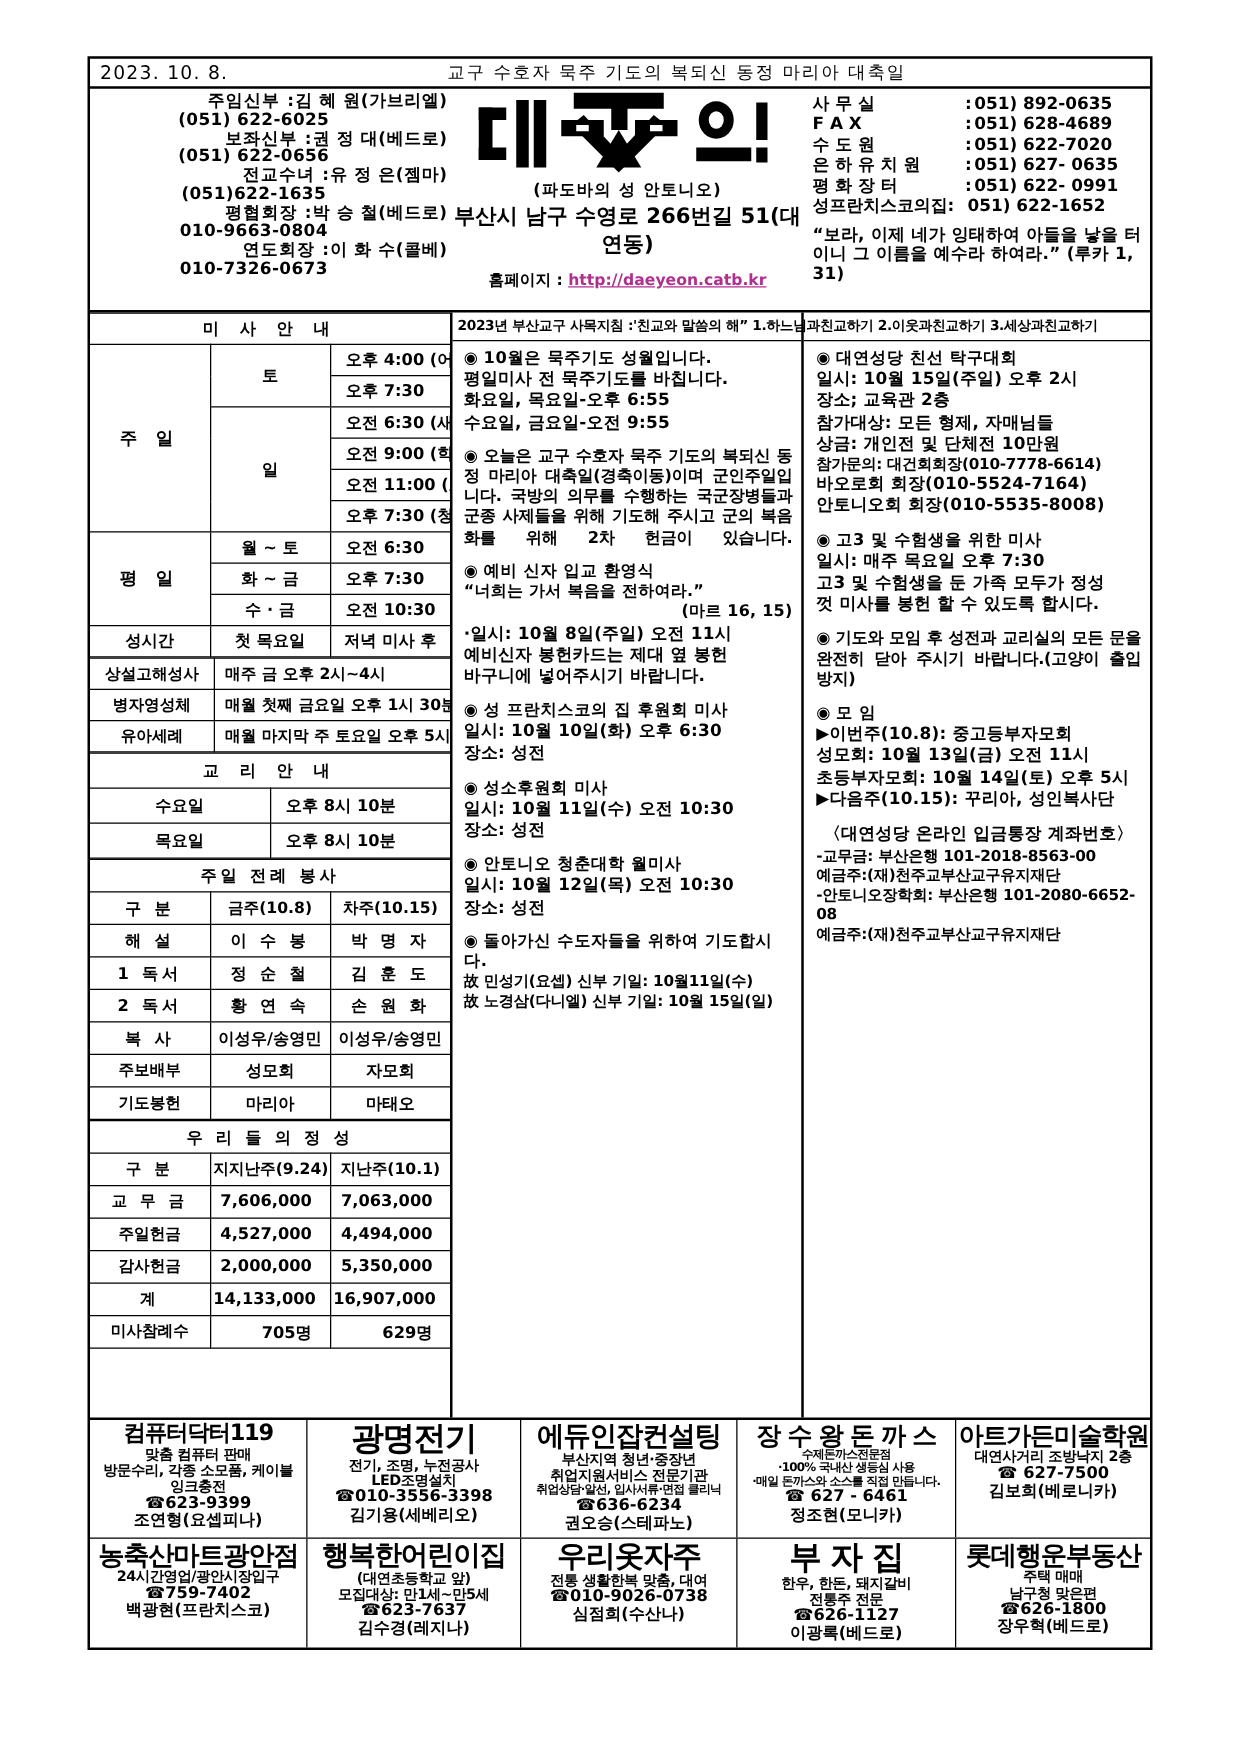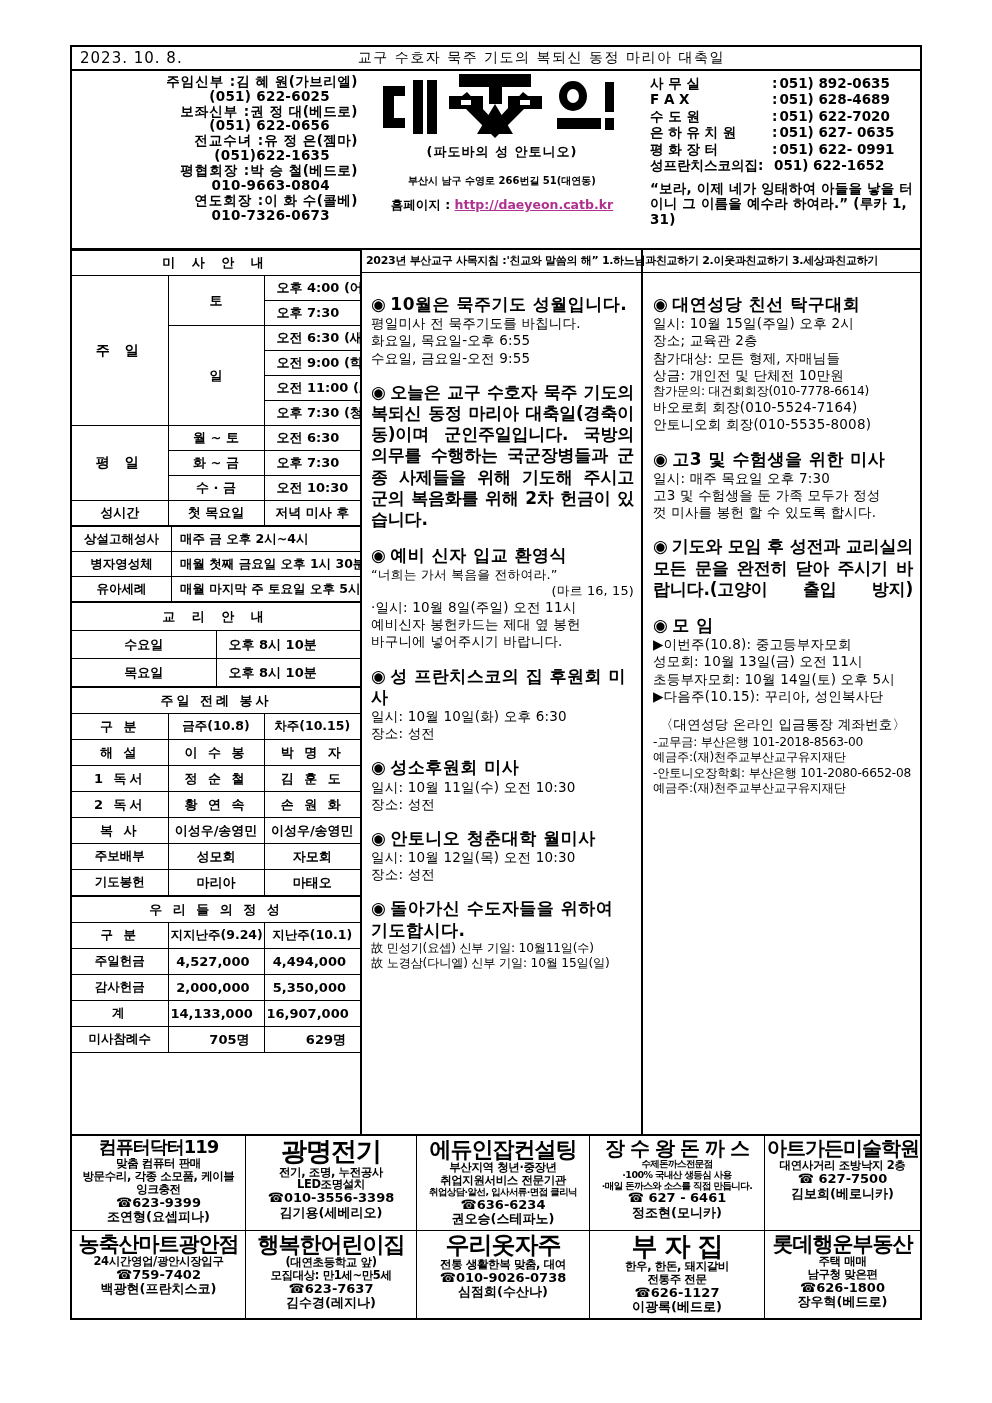--- a/index.html
+++ b/index.html
@@ -62,40 +62,40 @@
     display: flex;
     justify-content: flex-end;
     font-size: 13.5px;
     font-weight: bold;
     line-height: 1.02;
     white-space: nowrap;
   }
   .mh-left .lbl { letter-spacing: 1px; }
   .mh-left .nm  { letter-spacing: 0.5px; }
   .mh-left .tel {
-    text-align: right;
+    text-align: center;
     font-size: 13.5px;
     font-weight: bold;
     line-height: 1.18;
     padding-right: 28px;
     letter-spacing: 0.3px;
     white-space: nowrap;
   }
   .mh-mid {
     width: 280px;
     text-align: center;
     padding-top: 2px;
     box-sizing: border-box;
   }
   .logo-wrap { height: 68px; display:flex; align-items:center; justify-content:center; }
   .mh-mid .patron {
     font-size: 13px; font-weight: bold; letter-spacing: 1px; margin-top: 2px;
   }
   .mh-mid .addr {
-    font-size: 10px; font-weight: bold; letter-spacing: 0px; margin-top: 13px;
+    font-size: 17px; font-weight: bold; letter-spacing: 0px; margin-top: 0;
   }
   .mh-mid .home {
     font-size: 12.5px; font-weight: bold; margin-top: 9px;
   }
   .mh-mid .home .url {
     color: #b03090; text-decoration: underline;
   }
   .mh-right {
     flex: 1;
     padding: 4px 6px 0 8px;
@@ -171,26 +171,26 @@
     letter-spacing: -0.3px;
     height: 16px;
     box-sizing: content-box;
   }
   .midwrap, .rightwrap { display: flex; flex-direction: column; height: 100%; }
   .notices { padding: 6px 7px 0 9px; }
   .rightwrap .notices { padding: 6px 7px 0 10px; }
 
   .nblock { margin-bottom: 11px; }
   .nhead {
-    font-size: 17px; font-weight: bold; line-height: 1.25;
-    letter-spacing: 0.5px; text-indent: 0; margin-top: 15px;
+    font-size: 13px; font-weight: bold; line-height: 1.25;
+    letter-spacing: 0.5px; text-indent: 0;
   }
   .nhead .bullet { margin-right: 4px; }
   .nline {
-    font-size: 13.5px; font-weight: normal; line-height: 1.27;
+    font-size: 13.5px; font-weight: bold; line-height: 1.27;
     letter-spacing: 0.2px;
   }
   .nline.right { text-align: right; }
   .nhead.justify, .nline.justify {
     text-align: justify; text-align-last: justify;
   }
   .nhead.nosp { letter-spacing: -0.2px; }
   .nline.sm { font-size: 12.8px; }
   .nline.xsm { font-size: 12.2px; letter-spacing: -0.2px; }
   .ctr { text-align: center; }
@@ -471,20 +471,25 @@
         <tbody>
           <tr>
               <td class="sec tight bl-none br-none" colspan="3">우 리 들 의 정 성</td>
             </tr>
           <tr>
             <td class="k bl-none" style="width:72px">구    분</td>
             <td class="hd">지지난주(9.24)</td>
             <td class="hd br-none">지난주(10.1)</td>
           </tr>
           <tr>
+            <td class="k bl-none">교 무 금</td>
+            <td class="num">7,606,000</td>
+            <td class="num br-none">7,063,000</td>
+          </tr>
+          <tr>
             <td class="k nosp bl-none">주일헌금</td>
             <td class="num">4,527,000</td>
             <td class="num br-none">4,494,000</td>
           </tr>
           <tr>
             <td class="k nosp bl-none">감사헌금</td>
             <td class="num">2,000,000</td>
             <td class="num br-none">5,350,000</td>
           </tr>
           <tr>

